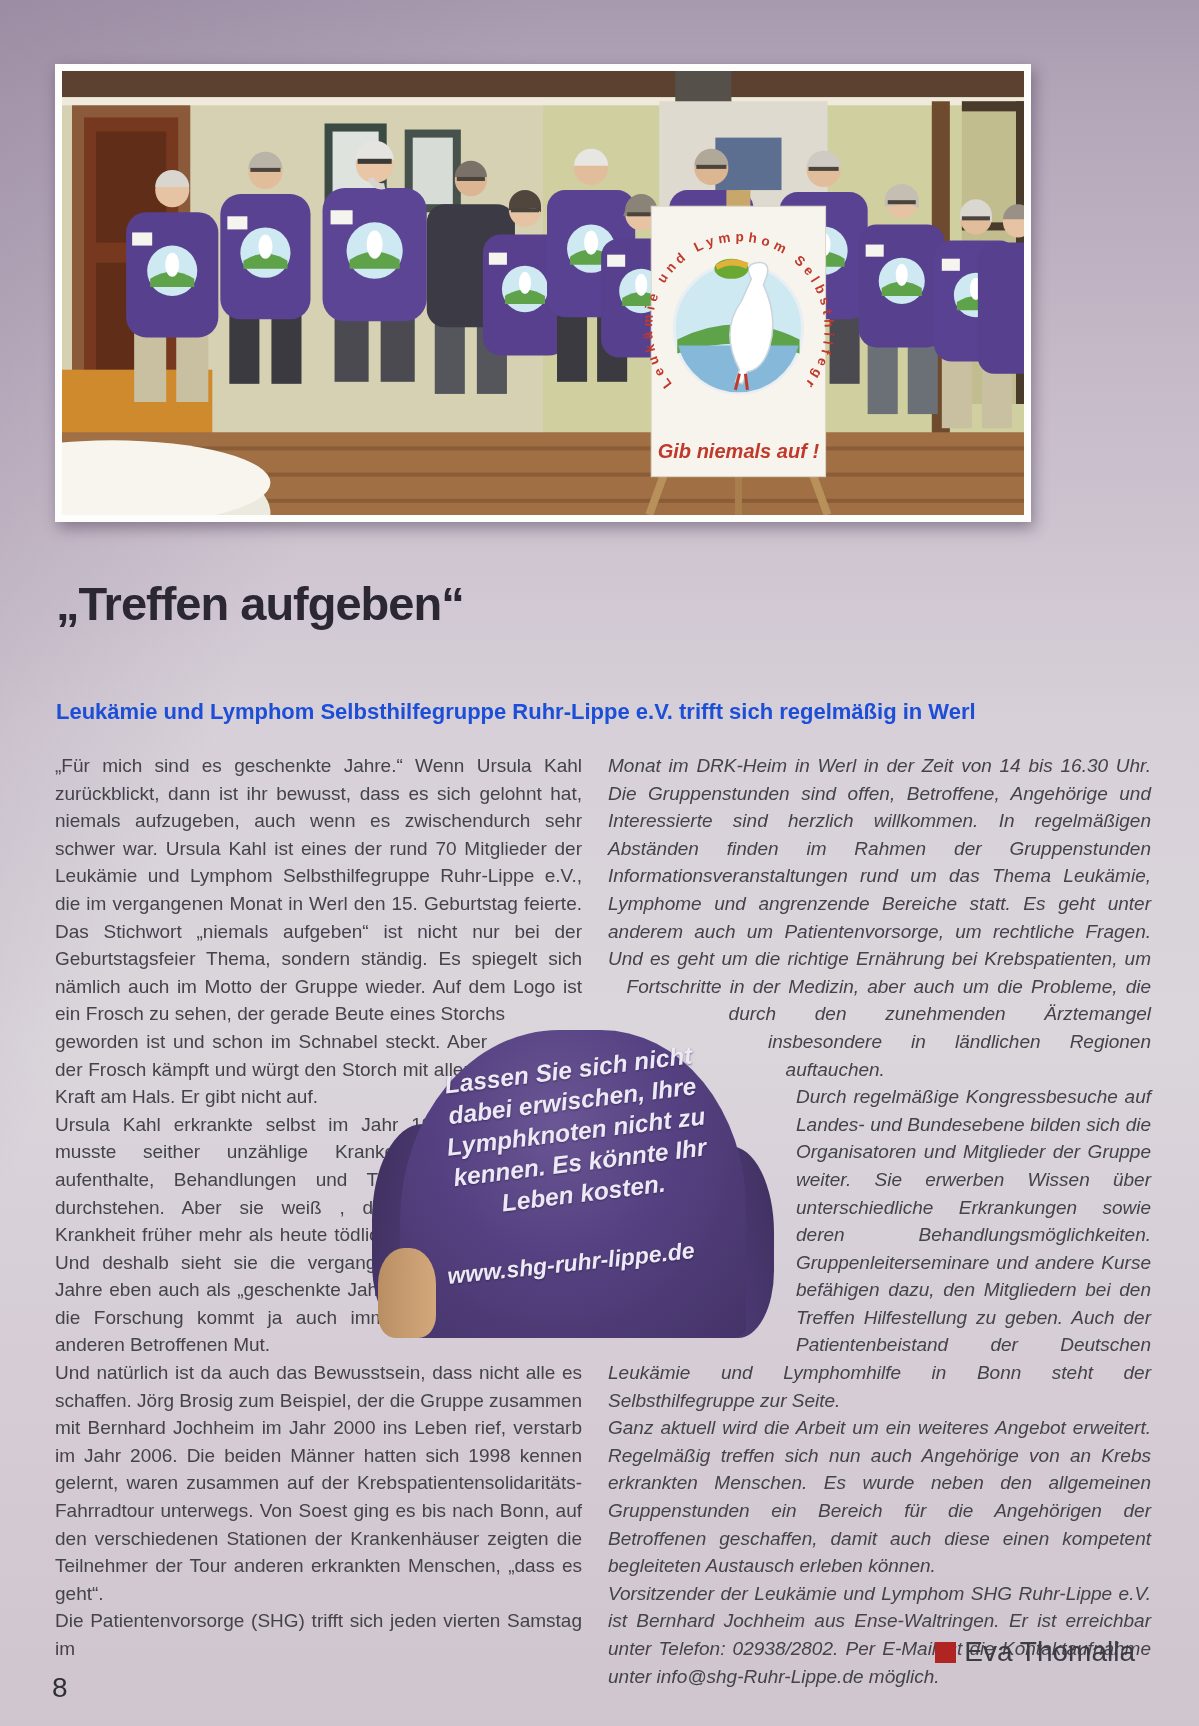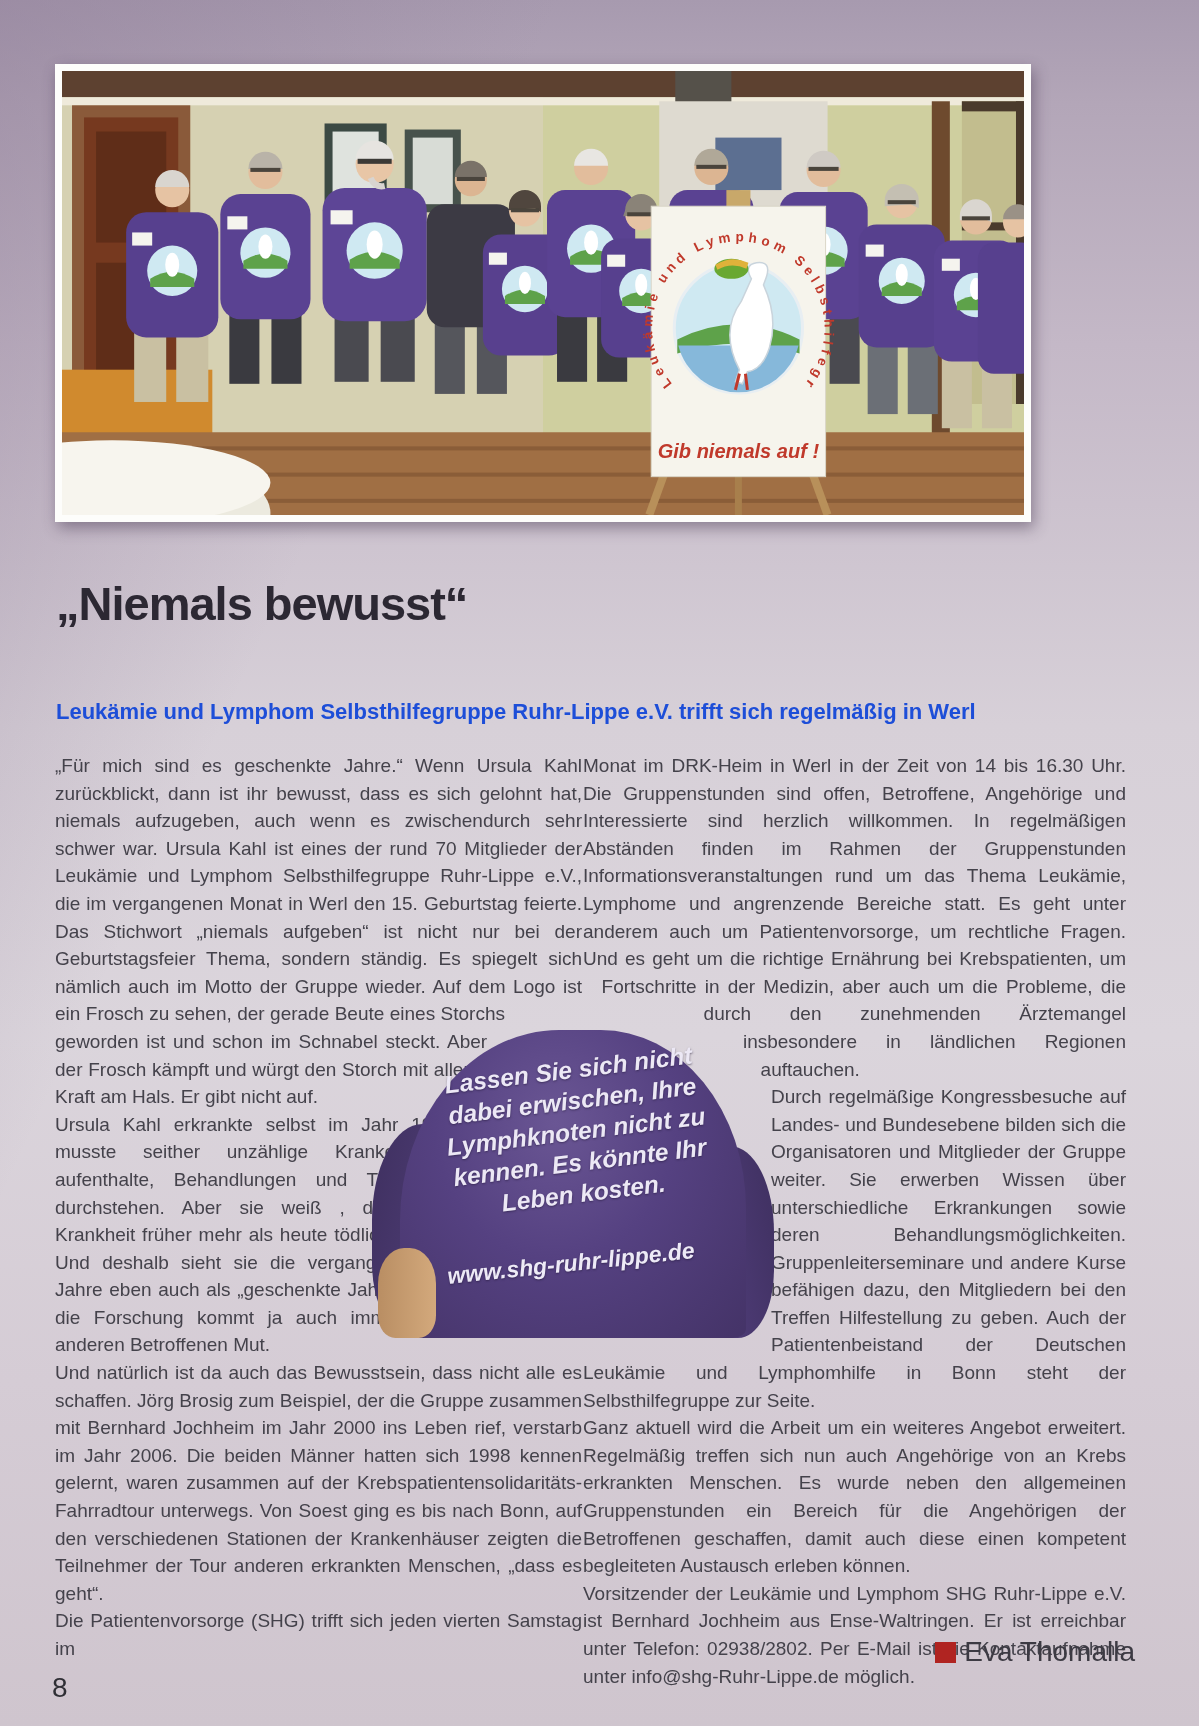--- a/index.html
+++ b/index.html
@@ -21,21 +21,21 @@
     font-size:47px;font-weight:700;letter-spacing:-1px;color:#2c2833;
   }
   .subtitle{
     position:absolute;left:56px;top:699px;width:1090px;
     font-size:22px;font-weight:600;color:#1d4ed8;
   }
   .cols{position:absolute;left:55px;top:752px;width:1086px;}
   .col{position:absolute;top:0;color:#44424b;font-size:19px;line-height:27.6px;text-align:justify;}
   .col p{margin:0;}
   .col-left{left:0;width:527px;}
-  .col-right{left:528px;width:543px;}
+  .col-right{left:553px;width:543px;font-style:italic;}
   .wrap-spacer-left{
     float:right;width:140px;height:520px;margin-right:-2px;
     shape-outside:polygon(140px 248px,70px 262px,26px 330px,8px 420px,8px 520px,140px 520px);
   }
   .wrap-spacer-right{
     float:left;width:190px;height:586px;margin-left:-2px;
     shape-outside:polygon(0px 246px,95px 258px,162px 305px,190px 352px,190px 586px,0px 586px);
   }
   
   .tshirt{position:absolute;left:372px;top:996px;width:402px;height:342px;}
@@ -267,21 +267,21 @@
       <path d="M615,272 A62,62 0 0 0 735,272 Z" fill="#86b8da"></path>
       <path d="M688,206 q-8,-14 5,-16 q15,-2 10,14 l-3,8 q15,32 6,62 q-7,22 -22,24 l-5,12 -7,-2 4,-12 q-20,-38 2,-68 z" fill="#ffffff" stroke="#c9d4dc" stroke-width="1.5"></path>
       <path d="M676,300 l-4,16 m10,-16 l2,16" stroke="#c0392b" stroke-width="3" fill="none"></path>
       <ellipse cx="668" cy="196" rx="17" ry="10" fill="#69a832"></ellipse>
       <path d="M652,192 q16,-10 33,-2 l-2,6 q-15,-7 -29,1 z" fill="#e0b23a"></path>
       <text x="675" y="384" text-anchor="middle" font-size="20" font-weight="700" font-style="italic" fill="#c0392b">Gib niemals auf !</text>
     </g>
   </svg>
 </div>
 
-<div class="headline">„Niemals bewusst“</div>
+<div class="headline">„Treffen aufgeben“</div>
 <div class="subtitle">Leukämie und Lymphom Selbsthilfegruppe Ruhr-Lippe e.V. trifft sich regelmäßig in Werl</div>
 
 <div class="cols">
   <div class="col col-left">
     <div class="wrap-spacer-left"></div>
     <p>„Für mich sind es geschenkte Jahre.“  Wenn Ursula Kahl zurückblickt, dann ist ihr bewusst, dass es sich gelohnt hat, niemals aufzugeben, auch wenn es zwischendurch sehr schwer war. Ursula Kahl ist eines der rund 70 Mitglieder der Leukämie und Lymphom Selbsthilfegruppe Ruhr-Lippe e.V., die im vergangenen Monat in Werl den 15. Geburtstag feierte. Das Stichwort „niemals aufgeben“ ist nicht nur bei der Geburtstagsfeier Thema, sondern ständig. Es spiegelt sich nämlich auch im Motto der Gruppe wieder. Auf dem Logo ist ein Frosch zu sehen, der gerade Beute eines Storchs geworden ist und schon im Schnabel steckt. Aber der Frosch kämpft und würgt den Storch mit aller Kraft am Hals. Er gibt nicht auf.</p>
     <p>Ursula Kahl erkrankte selbst im Jahr 1996, musste seither unzählige Krankenhaus­aufenthalte, Behandlungen und Therapien durchstehen. Aber sie weiß , dass ihre Krankheit früher mehr als heute tödlich verlief. Und deshalb sieht sie die vergangenen 19 Jahre eben auch als „geschenkte Jahre“.  „Man kommt weiter, die Forschung kommt ja auch immer weiter“, macht sie anderen Betroffenen Mut.</p>
     <p>Und  natürlich ist da auch das Bewusstsein, dass nicht alle es schaffen. Jörg Brosig zum Beispiel, der die Gruppe zusammen mit Bernhard Jochheim im Jahr 2000 ins Leben rief, verstarb im Jahr 2006. Die beiden Männer hatten sich 1998 kennen gelernt, waren zusammen auf der Krebspatientensolidaritäts-Fahrradtour unterwegs. Von Soest ging es bis nach Bonn, auf den verschiedenen Stationen der Krankenhäuser zeigten die Teilnehmer der Tour anderen erkrankten Menschen, „dass es geht“.</p>
     <p>Die Patientenvorsorge (SHG)  trifft sich jeden vierten Samstag im</p>
   </div>

